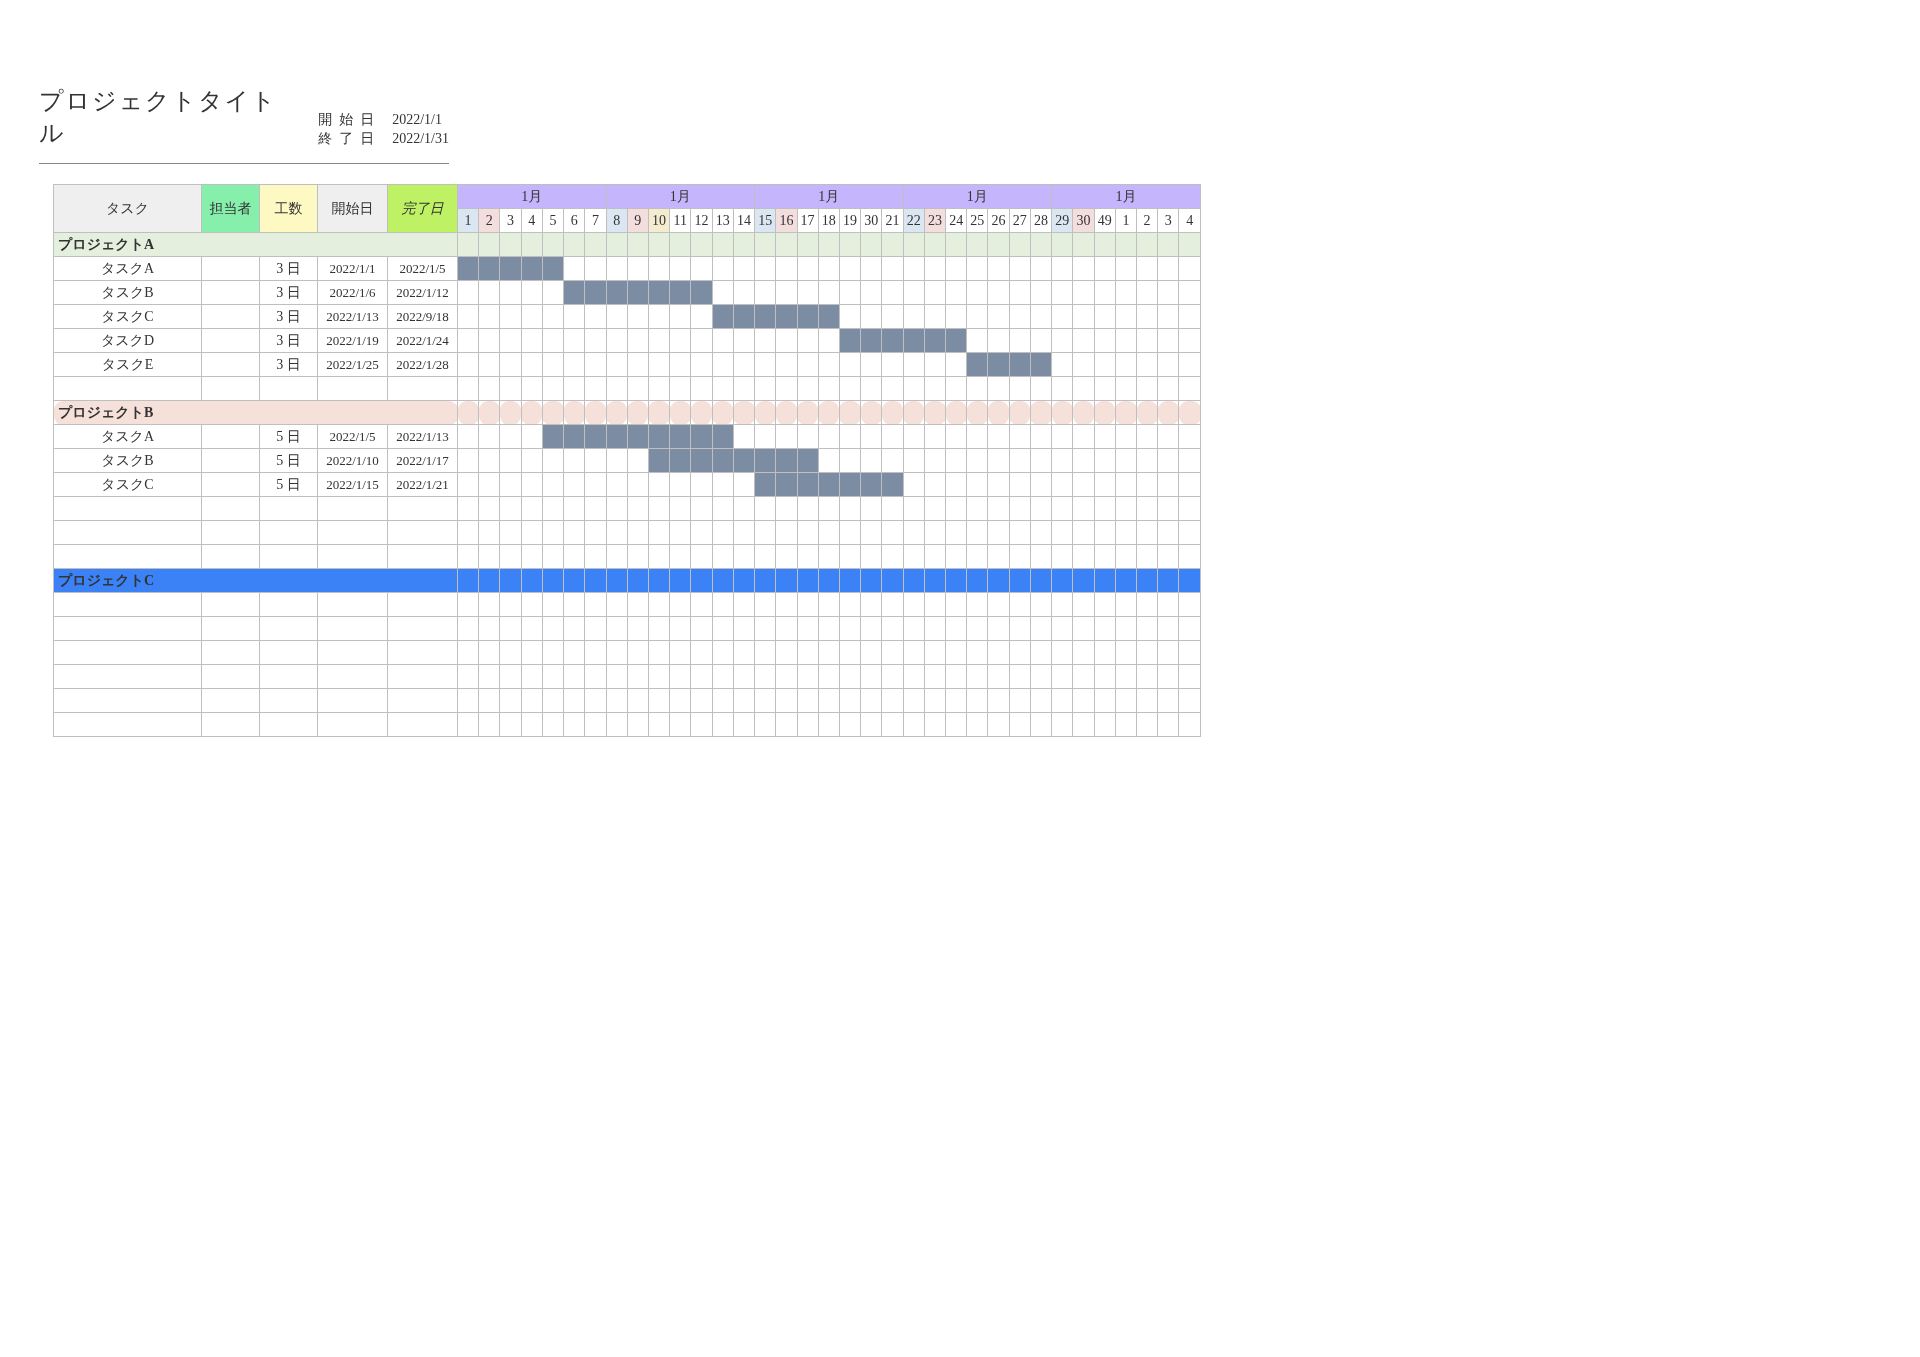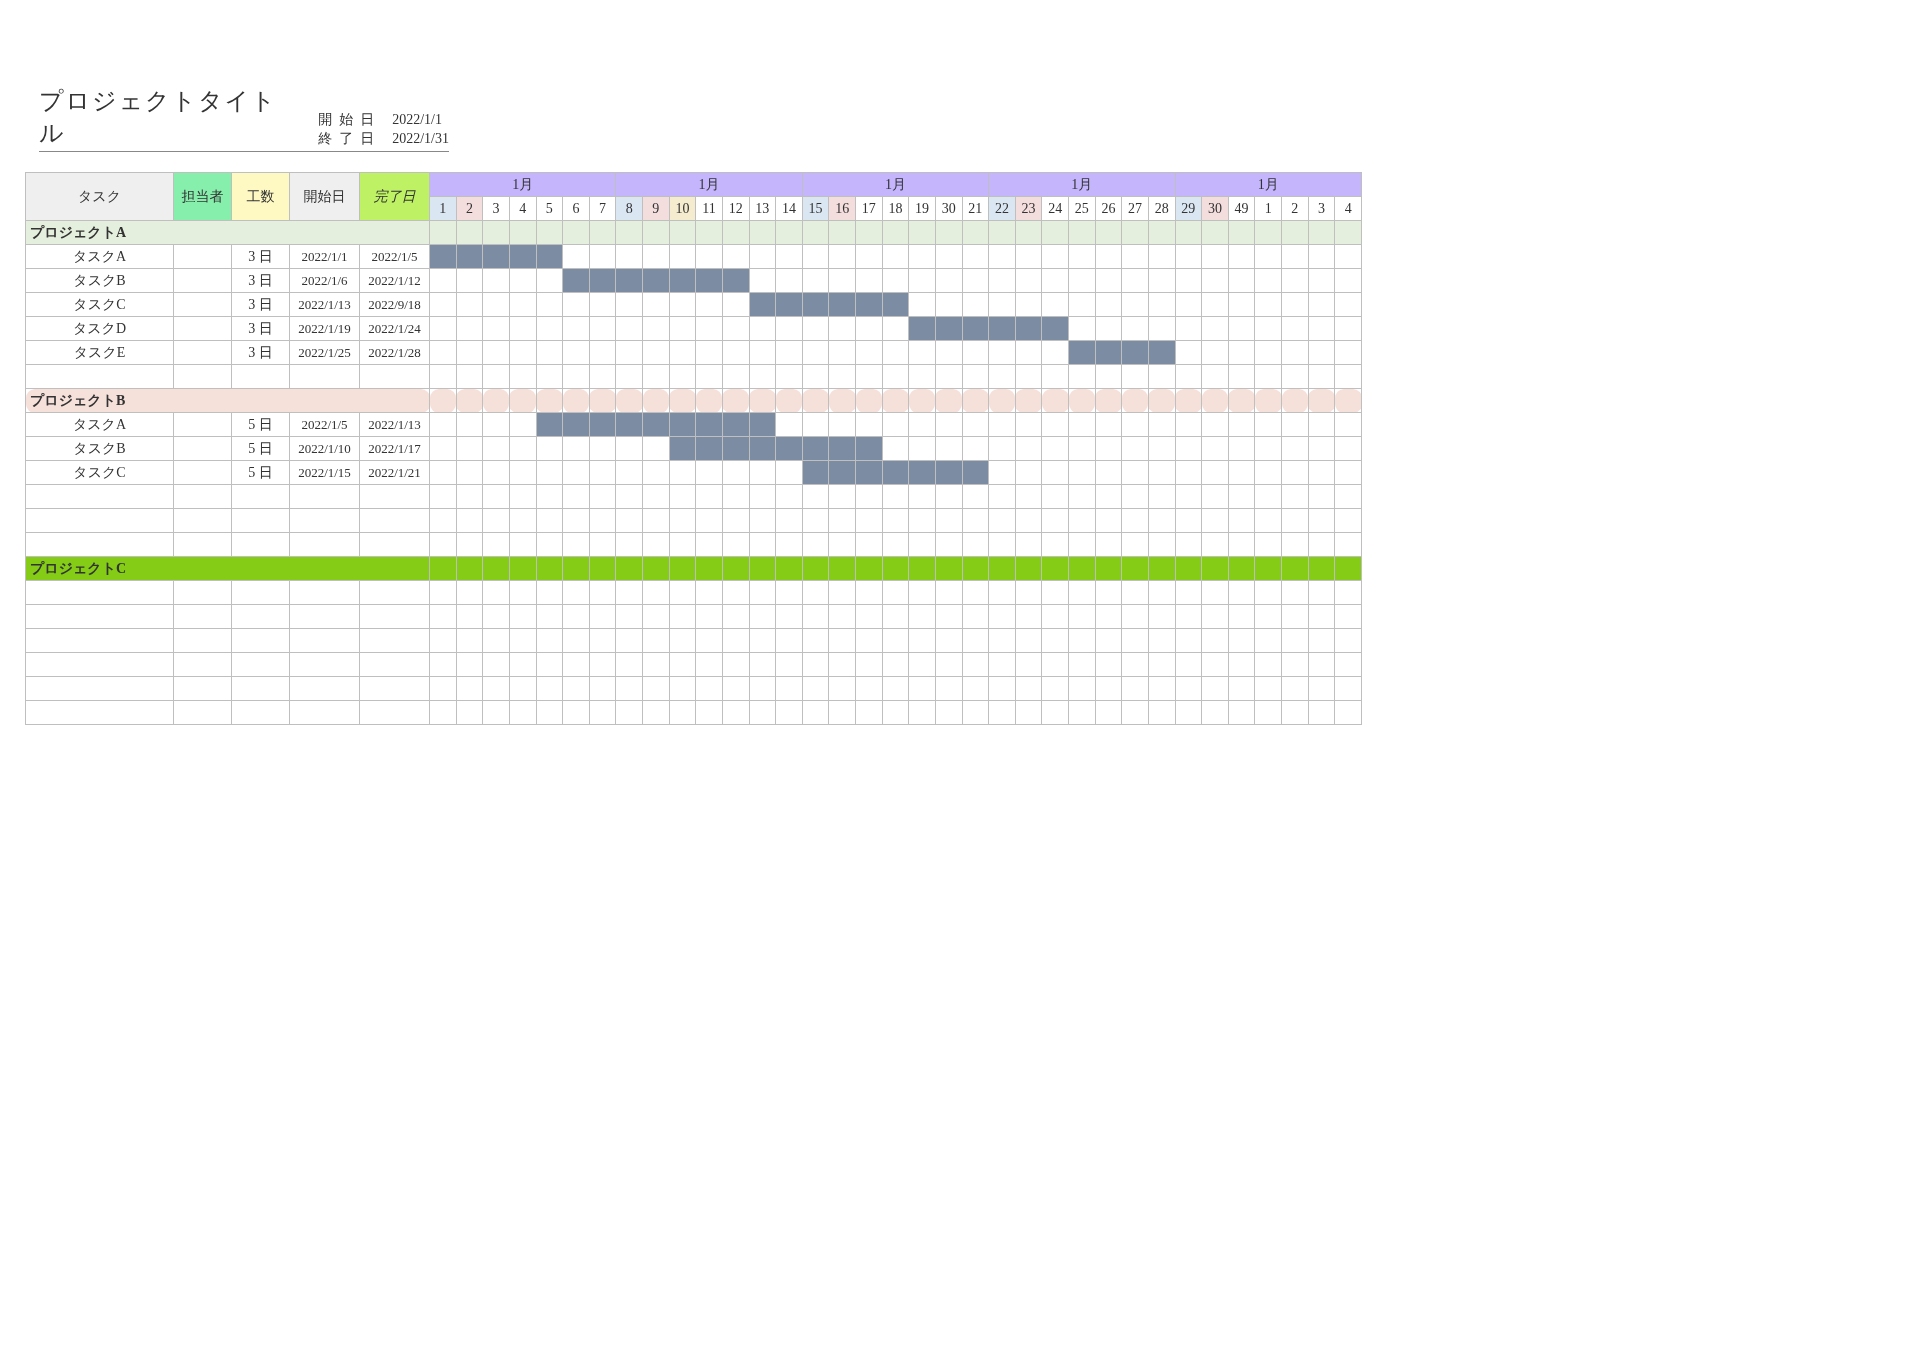--- a/index.html
+++ b/index.html
@@ -1,38 +1,38 @@
 <!DOCTYPE html>
 <html><head>
 <meta charset="utf-8">
 <style>
   html,body{margin:0;padding:0;background:#fff;font-family:"Hiragino Mincho ProN","Yu Mincho","MS Mincho",serif;color:#333;}
   .page{padding:85px 25px 40px 25px;}
-  .header{display:flex;align-items:flex-end;gap:24px;border-bottom:1px solid #888;padding-bottom:2px;margin:0 0 20px 14px;width:410px;}
+  .header{display:flex;align-items:flex-end;gap:24px;border-bottom:1px solid #888;padding-bottom:14px;margin:0 0 20px 14px;width:410px;}
   .title{font-size:24px;font-weight:400;letter-spacing:.08em;}
   .meta{font-size:14px;line-height:1.35;}
   .meta-row{display:flex;gap:18px;}
   .meta-label{width:56px;text-align:justify;text-align-last:justify;}
-  table.gantt{border-collapse:collapse;table-layout:fixed;width:1337px;font-size:14px;}
+  table.gantt{border-collapse:collapse;table-layout:fixed;width:1148px;font-size:14px;margin-left:28px;}
   table.gantt th,table.gantt td{border:1px solid #bfbfbf;height:24px;padding:0;text-align:center;vertical-align:middle;box-sizing:border-box;overflow:hidden;white-space:nowrap;}
   th.col-task{width:148px;background:#efefef;}
   th.col-asg{width:58px;background:#86efac;}
   th.col-eff{width:58px;background:#fef9c3;}
   th.col-start{width:70px;background:#efefef;}
   th.col-end{width:70px;background:#bef264;font-style:italic;}
   th.mon{background:#c4b5fd;text-align:left;padding-left:6px;font-weight:400;}
   th.dcell{width:24px;font-weight:400;}
   td.dcell{width:24px;}
   .hl-sat{background:#dbe6f3;}
   .hl-sun{background:#f4dddd;}
   .hl-hol{background:#f5ecd0;}
   tr.proj td{font-weight:700;text-align:left;padding-left:4px;}
   tr.proj.pA td{background:#e4efdd;}
   tr.proj.pB td{background:#f6e0da;border-radius:9px;}
-  tr.proj.pC td{background:#84cc16;}
+  tr.proj.pC td{background:#3b82f6;}
   td.tname{text-align:center;}
   td.asg{}
   td.eff{text-align:right;padding-right:4px;}
   td.dstart,td.dend{text-align:right;padding-right:2px;font-size:13px;}
   td.bar{background:#7c8ca3;}
   th,td{font-weight:400;}
   th.col-task,th.col-asg,th.col-eff,th.col-start,th.col-end{font-weight:400;}
   tr.proj td{font-weight:700;}
 </style>
 </head>

